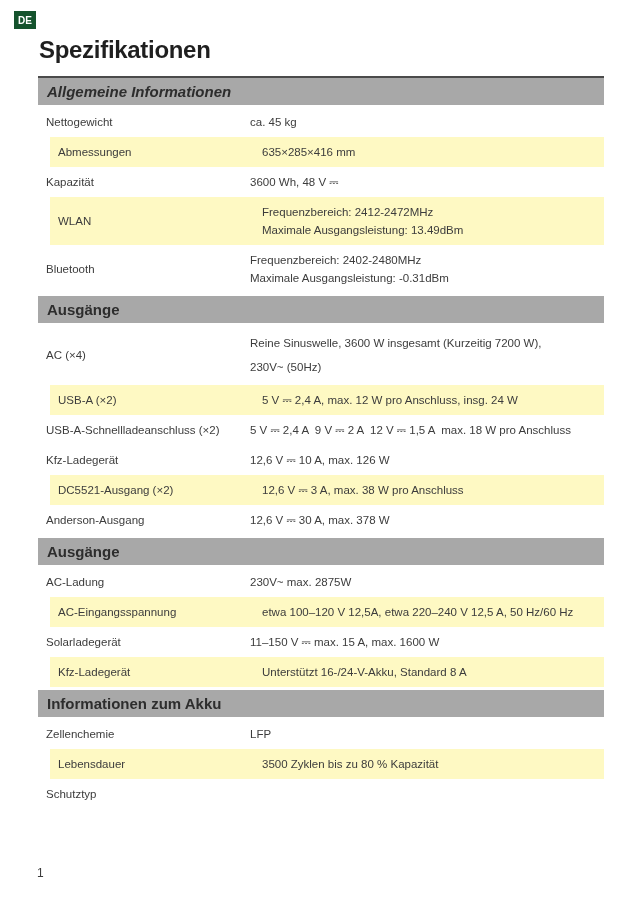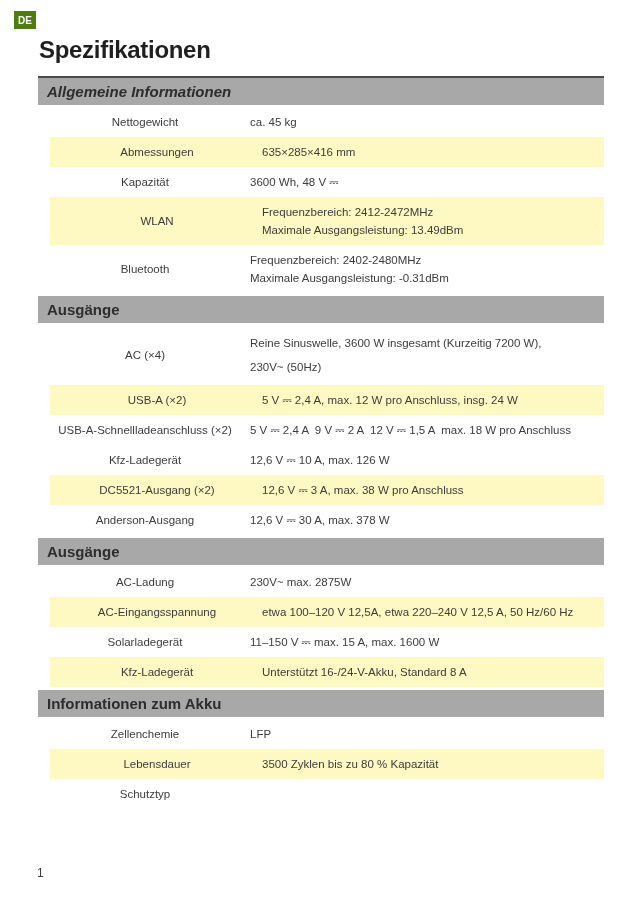--- a/index.html
+++ b/index.html
@@ -7,21 +7,21 @@
     width: 640px; height: 907px;
     font-family: "Liberation Sans", sans-serif;
     color: #3c3c3c;
     overflow: hidden;
   }
   .page { position: relative; width: 640px; height: 907px; background: #fff; }
 
   .lang-badge {
     position: absolute; left: 14px; top: 11px;
     width: 22px; height: 18px;
-    background: #4d7c0f; color: #ffffff;
+    background: #14532d; color: #ffffff;
     font-size: 10px; font-weight: bold;
     display: flex; align-items: center; justify-content: center;
   }
 
   .title {
     position: absolute; left: 39px; top: 36px; margin: 0;
     font-size: 24px; font-weight: bold; color: #1f1f1f;
     letter-spacing: -0.3px;
   }
 
@@ -39,21 +39,21 @@
   }
   section:first-child .bar { border-top: 2px solid #4b4b4b; font-style: italic; }
 
   .row { display: flex; align-items: center; padding: 6px 0; }
   .row.alt { background: #fef9c3; margin-left: 12px; }
 
   .label {
     box-sizing: border-box;
     width: 212px; flex: none;
     padding-left: 8px; padding-right: 6px;
-    font-size: 11.5px; line-height: 18px; text-align: center;
+    font-size: 11.5px; line-height: 18px;
   }
   .value {
     flex: 1; min-width: 0;
     font-size: 11.5px; line-height: 18px;
     white-space: pre-wrap;
   }
   
   #sections section:nth-child(2) .rows .row:nth-child(1) .value { line-height: 24px; }
 
   .page-number { position: absolute; left: 37px; top: 866px; font-size: 12px; color: #3c3c3c; }

